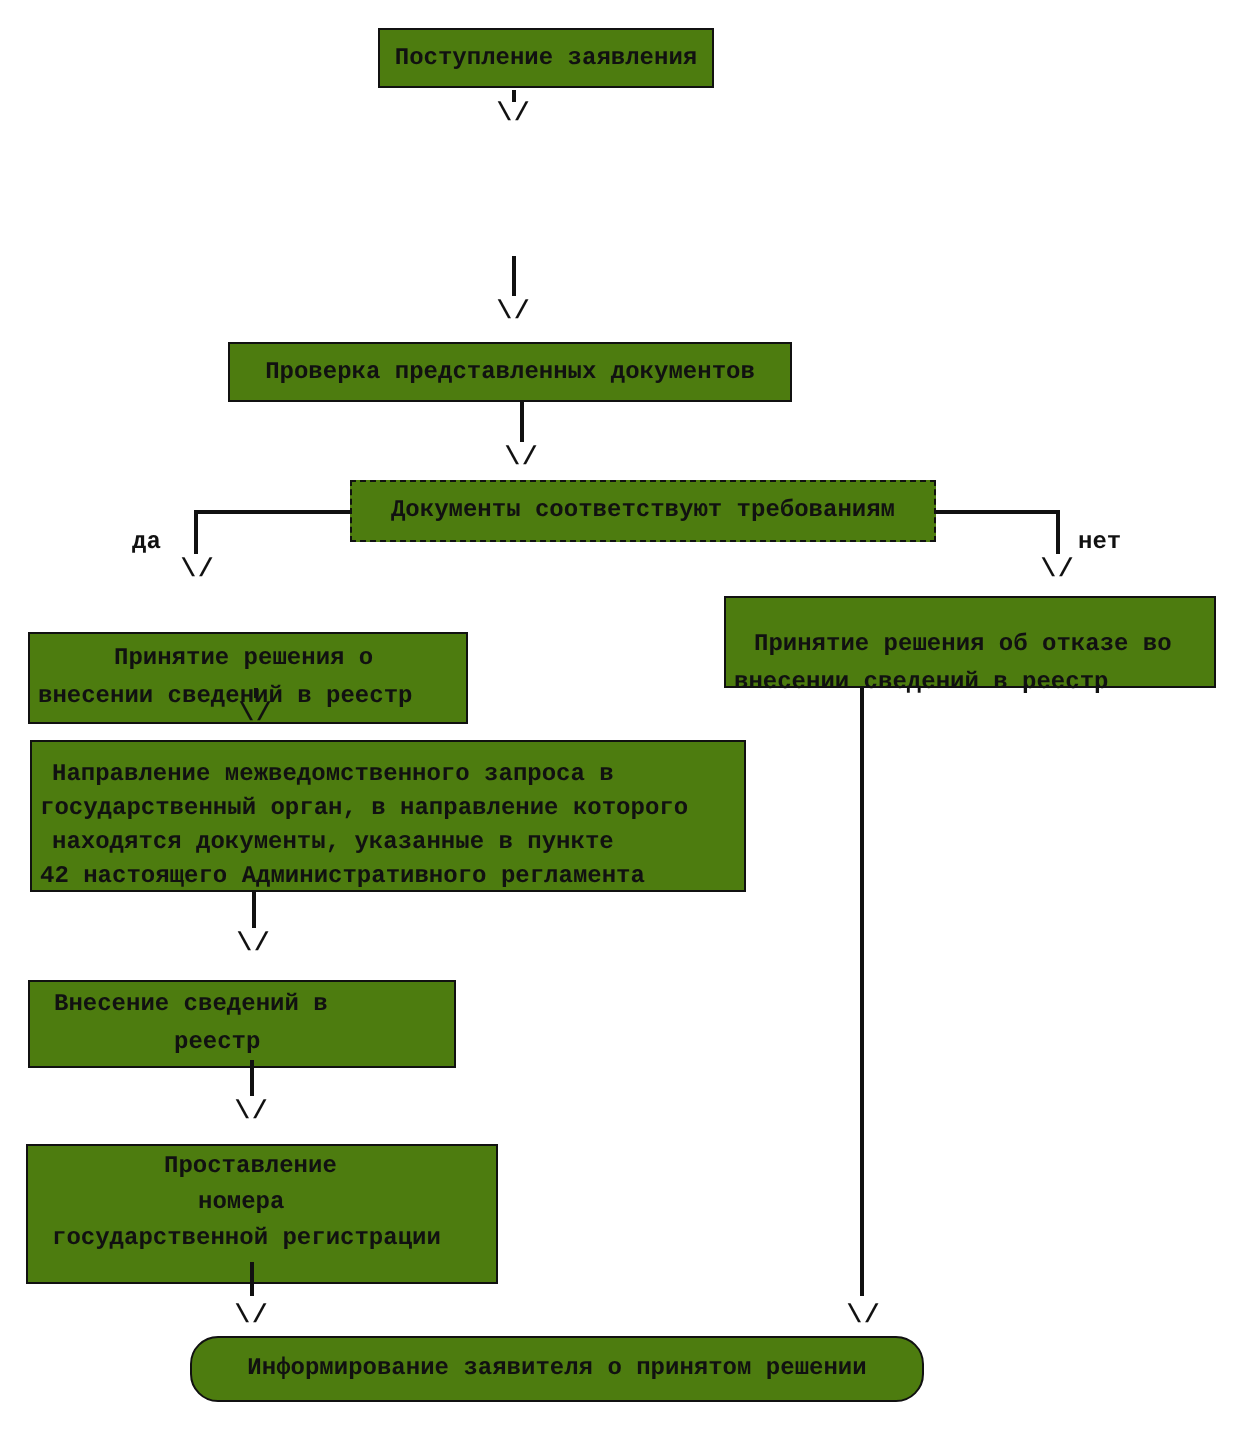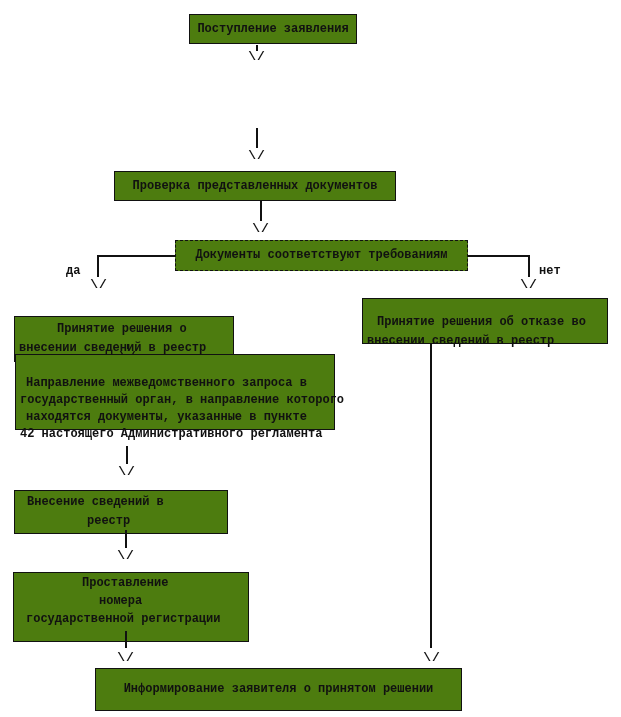--- a/index.html
+++ b/index.html
@@ -26,27 +26,27 @@
   
   #b1{left:189px;top:14px;width:168px;height:30px;}
   #b2{left:13px;top:71px;width:481px;height:57px;font-size:11px;line-height:18px;padding:3px 6px 0 6px;}
   #b2 .ln1{text-indent:30px;}
   #b3{left:114px;top:171px;width:282px;height:30px;}
   #bd{left:175px;top:240px;width:293px;height:31px;}
   #b5{left:14px;top:298px;width:220px;height:46px;padding-top:3px;margin-top:18px;}
   #b5 .ln1{margin-left:42px;} #b5 .ln2{margin-left:4px;}
   #b6{left:362px;top:298px;width:246px;height:46px;padding-top:14px;}
   #b6 .ln1{margin-left:14px;} #b6 .ln2{margin-left:4px;}
-  #b7{left:15px;top:354px;width:320px;height:76px;padding:20px 4px 0 4px;line-height:17px;}
+  #b7{left:15px;top:370px;width:358px;height:76px;padding:8px 4px 0 4px;line-height:17px;}
   #b7 .ln1,#b7 .ln3{text-indent:6px;}
   #b8{left:14px;top:490px;width:214px;height:44px;padding-top:2px;}
   #b8 .ln1{margin-left:12px;} #b8 .ln2{margin-left:72px;}
   #b9{left:13px;top:572px;width:236px;height:70px;padding-top:1px;line-height:18px;}
   #b9 .ln1{margin-left:68px;} #b9 .ln2{margin-left:85px;} #b9 .ln3{margin-left:12px;}
-  #b10{left:95px;top:668px;width:367px;height:43px;}
+  #b10{left:95px;top:668px;width:367px;height:33px;border-radius:14px;}
 
   
   #l1{left:256px;top:45px;height:6px;}   #v1{left:257px;top:49px;}
   #l2{left:256px;top:128px;height:20px;} #v2{left:257px;top:148px;}
   #l3{left:260px;top:201px;height:20px;} #v3{left:261px;top:221px;}
   #hlY{left:98px;top:255px;width:77px;}  #vlY{left:97px;top:255px;height:22px;} #vY{left:99px;top:277px;}
   #hlN{left:468px;top:255px;width:61px;} #vlN{left:528px;top:255px;height:22px;} #vN{left:529px;top:277px;}
   #lblY{left:66px;top:264px;} #lblN{left:539px;top:264px;}
   #l4{left:127px;top:344px;height:5px;}  #v4{left:128px;top:349px;}
   #l5{left:126px;top:446px;height:18px;} #v5{left:127px;top:464px;}

